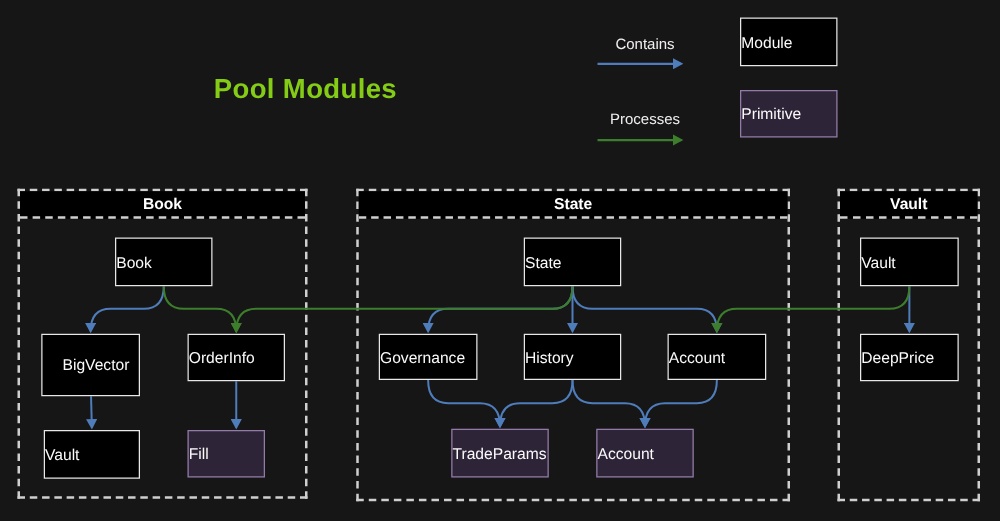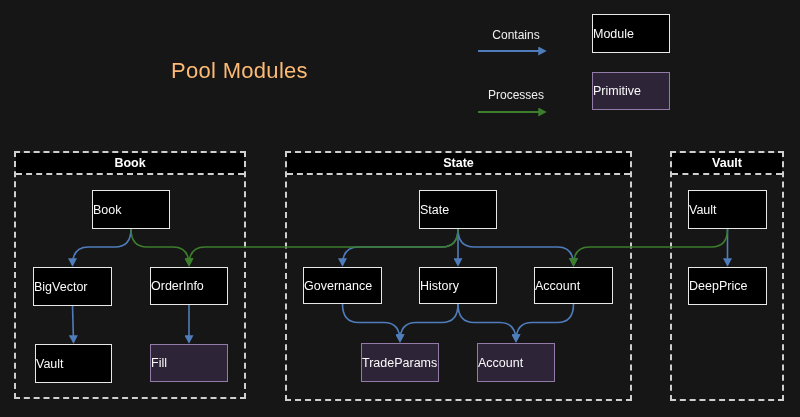--- a/index.html
+++ b/index.html
@@ -2,22 +2,22 @@
 <html><head>
 <meta charset="utf-8">
 <style>
   html,body{margin:0;padding:0;background:#161616;}
   .stage{
     position:relative;width:800px;height:417px;background:#161616;
     font-family:"Liberation Sans",sans-serif;overflow:hidden;
     --blue:#4f7cba;--green:#3d7e2c;
   }
   .title{
-    position:absolute;left:171px;top:58px;font-size:22px;font-weight:normal;
-    color:#fdba74;letter-spacing:.3px;white-space:nowrap;
+    position:absolute;left:171px;top:58px;font-size:22px;font-weight:bold;
+    color:#84cc16;letter-spacing:.3px;white-space:nowrap;
   }
   .legend-label{
     position:absolute;color:#f0f0f0;font-size:12px;text-align:center;white-space:nowrap;
   }
   .legend-arrow{position:absolute;overflow:visible;}
   .node{
     position:absolute;display:flex;align-items:center;justify-content:flex-start;
     font-size:12.5px;color:#fafafa;box-sizing:border-box;text-align:center;
   }
   .node.module{background:#000000;border:1.5px solid #e8e8e8;}
@@ -100,24 +100,24 @@
       <path d="M 458 304 Q 458 322.5 442 322.5 L 416 322.5 Q 400 322.5 400 341" class="edge contains" marker-end="url(#arrow-blue)"></path>
       <path d="M 458 304 Q 458 322.5 474 322.5 L 500 322.5 Q 516 322.5 516 341" class="edge contains" marker-end="url(#arrow-blue)"></path>
       <path d="M 573.5 304 Q 573.5 322.5 557.5 322.5 L 532 322.5 Q 516 322.5 516 341" class="edge contains" marker-end="url(#arrow-blue)"></path>
       <path d="M 131 229 Q 131 247 147 247 L 173 247 Q 189 247 189 265" class="edge processes" marker-end="url(#arrow-green)"></path>
       <path d="M 458 229 Q 458 247 442 247 L 205 247 Q 189 247 189 265" class="edge processes" marker-end="url(#arrow-green)"></path>
       <path d="M 727.5 229 Q 727.5 247 711.5 247 L 589.5 247 Q 573.5 247 573.5 265" class="edge processes" marker-end="url(#arrow-green)"></path>
     </svg>
 
   <div id="nodes">
       <div class="node module" style="left: 92px; top: 190px; width: 78px; height: 39px;">Book</div>
-      <div class="node module" style="left: 33px; top: 267px; width: 79px; height: 39px;">BigVector</div>
+      <div class="node module" style="left: 33px; top: 267px; width: 79px; height: 50px; padding-left: 16px;">BigVector</div>
       <div class="node module" style="left: 150px; top: 267px; width: 78px; height: 38px;">OrderInfo</div>
       <div class="node module" style="left: 35px; top: 344px; width: 77px; height: 39px;">Vault</div>
-      <div class="node primitive" style="left: 150px; top: 344px; width: 78px; height: 38px;">Fill</div>
+      <div class="node primitive" style="left: 150px; top: 344px; width: 62px; height: 38px;">Fill</div>
       <div class="node module" style="left: 419px; top: 190px; width: 78px; height: 39px;">State</div>
       <div class="node module" style="left: 303px; top: 267px; width: 79px; height: 37px;">Governance</div>
       <div class="node module" style="left: 419px; top: 267px; width: 78px; height: 37px;">History</div>
       <div class="node module" style="left: 534px; top: 267px; width: 79px; height: 37px;">Account</div>
       <div class="node primitive" style="left: 361px; top: 343px; width: 78px; height: 39px;">TradeParams</div>
       <div class="node primitive" style="left: 477px; top: 343px; width: 78px; height: 39px;">Account</div>
       <div class="node module" style="left: 688px; top: 190px; width: 79px; height: 39px;">Vault</div>
       <div class="node module" style="left: 688px; top: 267px; width: 79px; height: 38px;">DeepPrice</div>
     </div>
 

